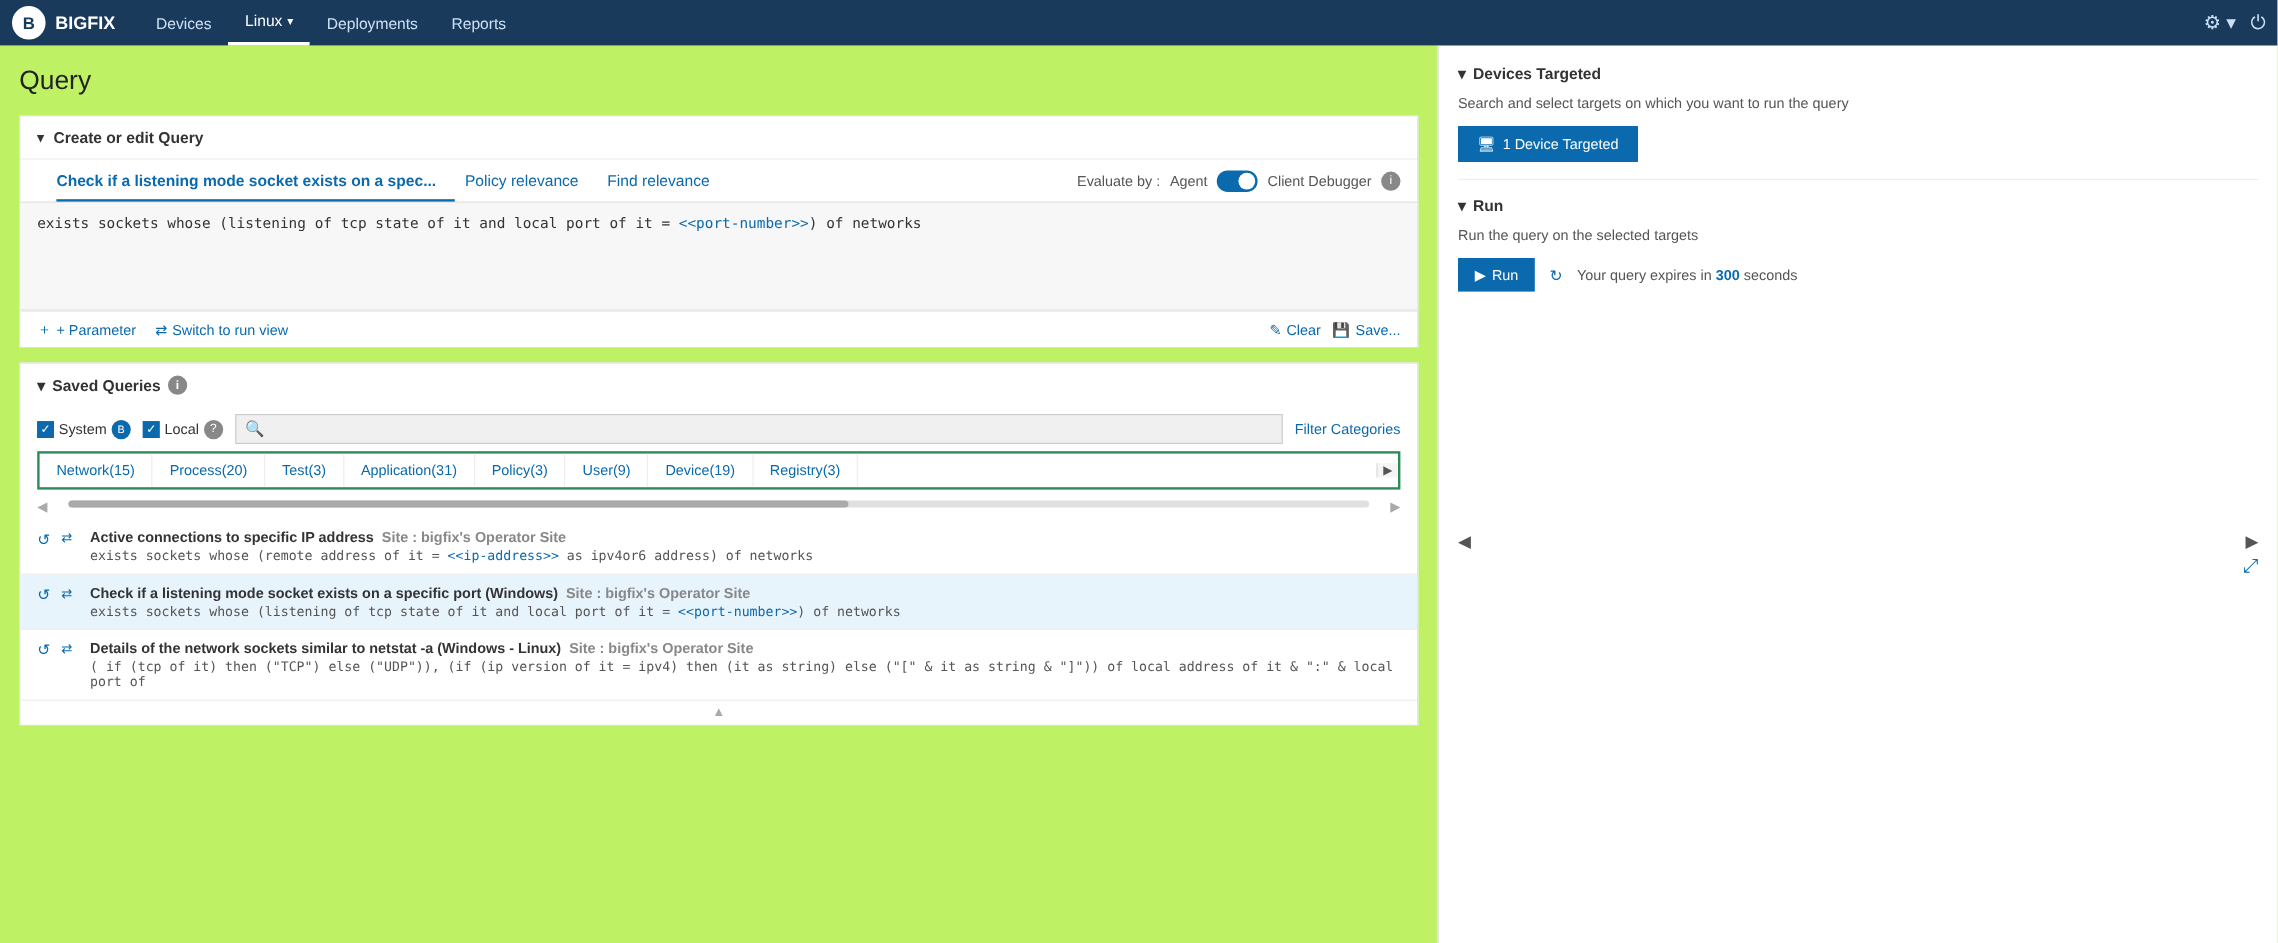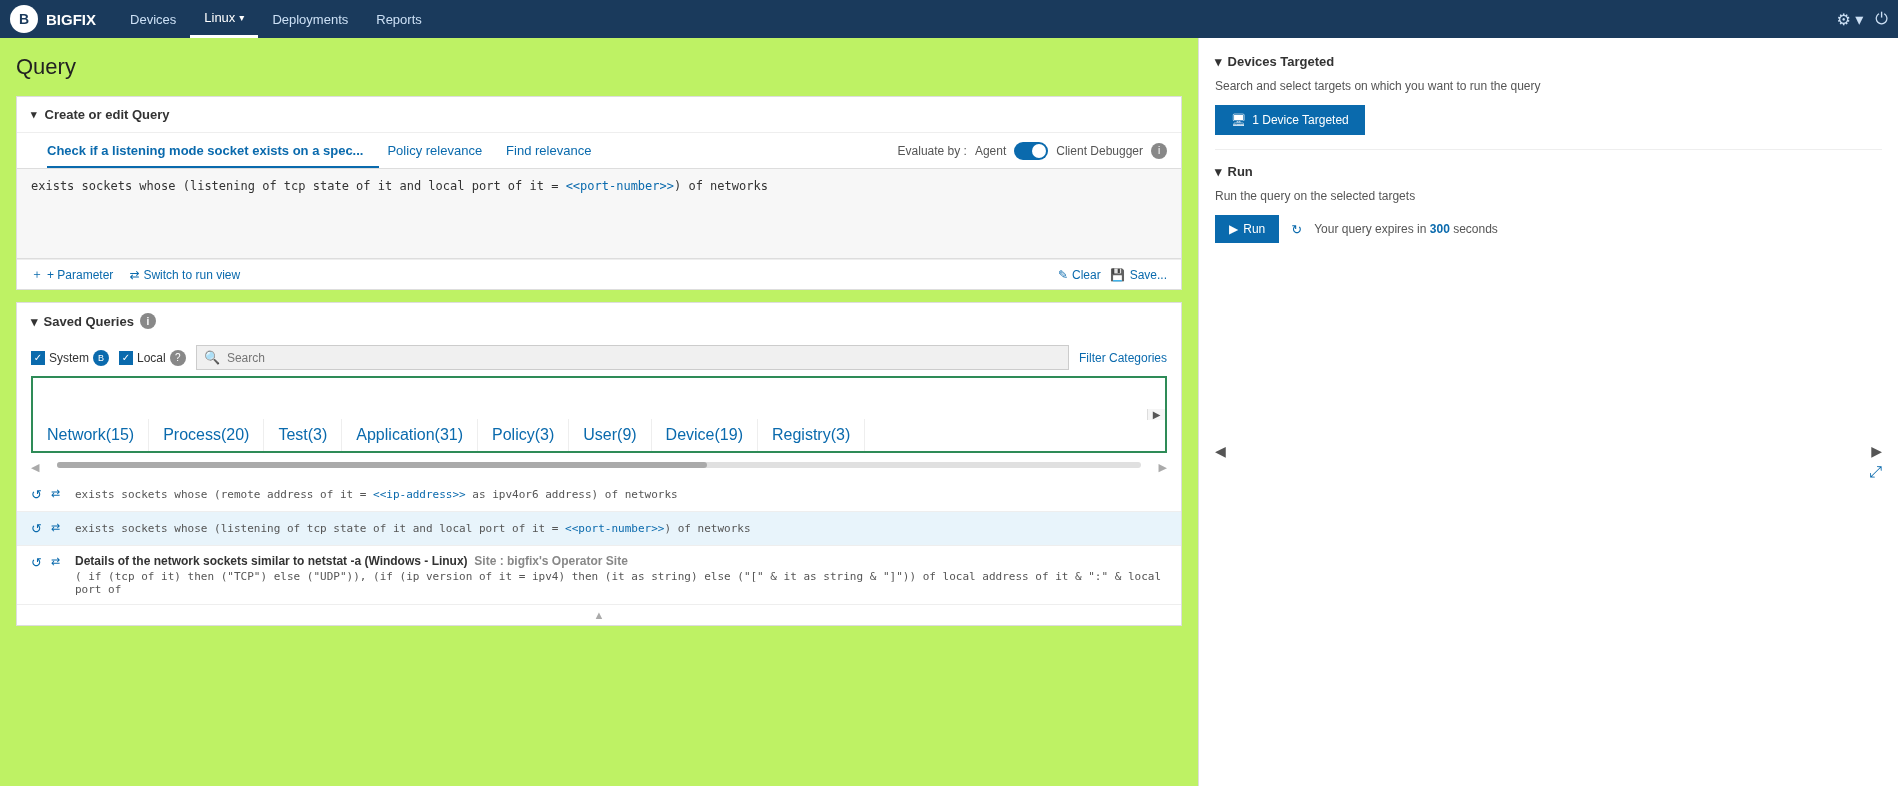--- a/index.html
+++ b/index.html
@@ -259,26 +259,25 @@
       align-items: center;
       overflow: hidden;
     }
     .category-pills {
       display: flex;
       overflow-x: auto;
       flex: 1;
     }
     .cat-pill {
       padding: 7px 14px;
-      font-size: 16px;
+      font-size: 12px;
       cursor: pointer;
       white-space: nowrap;
       color: #0a6aad;
       border-right: 1px solid #eee;
-      margin-top: 41px;
     }
     .cat-scroll-btn {
       width: 18px;
       display: flex;
       align-items: center;
       justify-content: center;
       cursor: pointer;
       font-size: 10px;
       color: #555;
       background: #f5f5f5;
@@ -535,21 +534,20 @@
           <span>System</span>
           <span class="blue-icon-circle">B</span>
         </div>
         <div class="checkbox-item">
           <div class="checkbox-box">✓</div>
           <span>Local</span>
           <span class="info-circle">?</span>
         </div>
         <div class="search-box">
           <span style="color:#888">🔍</span>
-          <input type="text" placeholder="Search" style="">
         </div>
         <div class="filter-cats-btn">
           <span>Filter Categories</span>
         </div>
       </div>
 
       <div class="category-pills-wrapper">
         <div class="category-pills">
           <div class="cat-pill">
             <span>Network(15)</span>
@@ -588,32 +586,40 @@
       </div>
 
       <div class="query-list">
 
         <div class="query-list-item">
           <div class="query-item-icons">
             <span class="query-item-icon" style="color:#0a6aad;">↺</span>
             <span class="query-item-icon" style="color:#0a6aad;font-size:11px">⇄</span>
           </div>
           <div class="query-item-content">
+            <div class="query-item-title">
+              <span>Active connections to specific IP address</span>
+              &nbsp;<span style="color:#888">Site : bigfix's Operator Site</span>
+            </div>
             <div class="query-item-text">
               exists sockets whose (remote address of it = <span class="param-blue">&lt;&lt;ip-address&gt;&gt;</span> as ipv4or6 address) of networks
             </div>
           </div>
         </div>
 
         <div class="query-list-item highlighted">
           <div class="query-item-icons">
             <span class="query-item-icon" style="color:#0a6aad;">↺</span>
             <span class="query-item-icon" style="color:#0a6aad;font-size:11px">⇄</span>
           </div>
           <div class="query-item-content">
+            <div class="query-item-title">
+              <span>Check if a listening mode socket exists on a specific port (Windows)</span>
+              &nbsp;<span style="color:#888">Site : bigfix's Operator Site</span>
+            </div>
             <div class="query-item-text">
               exists sockets whose (listening of tcp state of it and local port of it = <span class="param-blue">&lt;&lt;port-number&gt;&gt;</span>) of networks
             </div>
           </div>
         </div>
 
         <div class="query-list-item">
           <div class="query-item-icons">
             <span class="query-item-icon" style="color:#0a6aad;">↺</span>
             <span class="query-item-icon" style="color:#0a6aad;font-size:11px">⇄</span>

